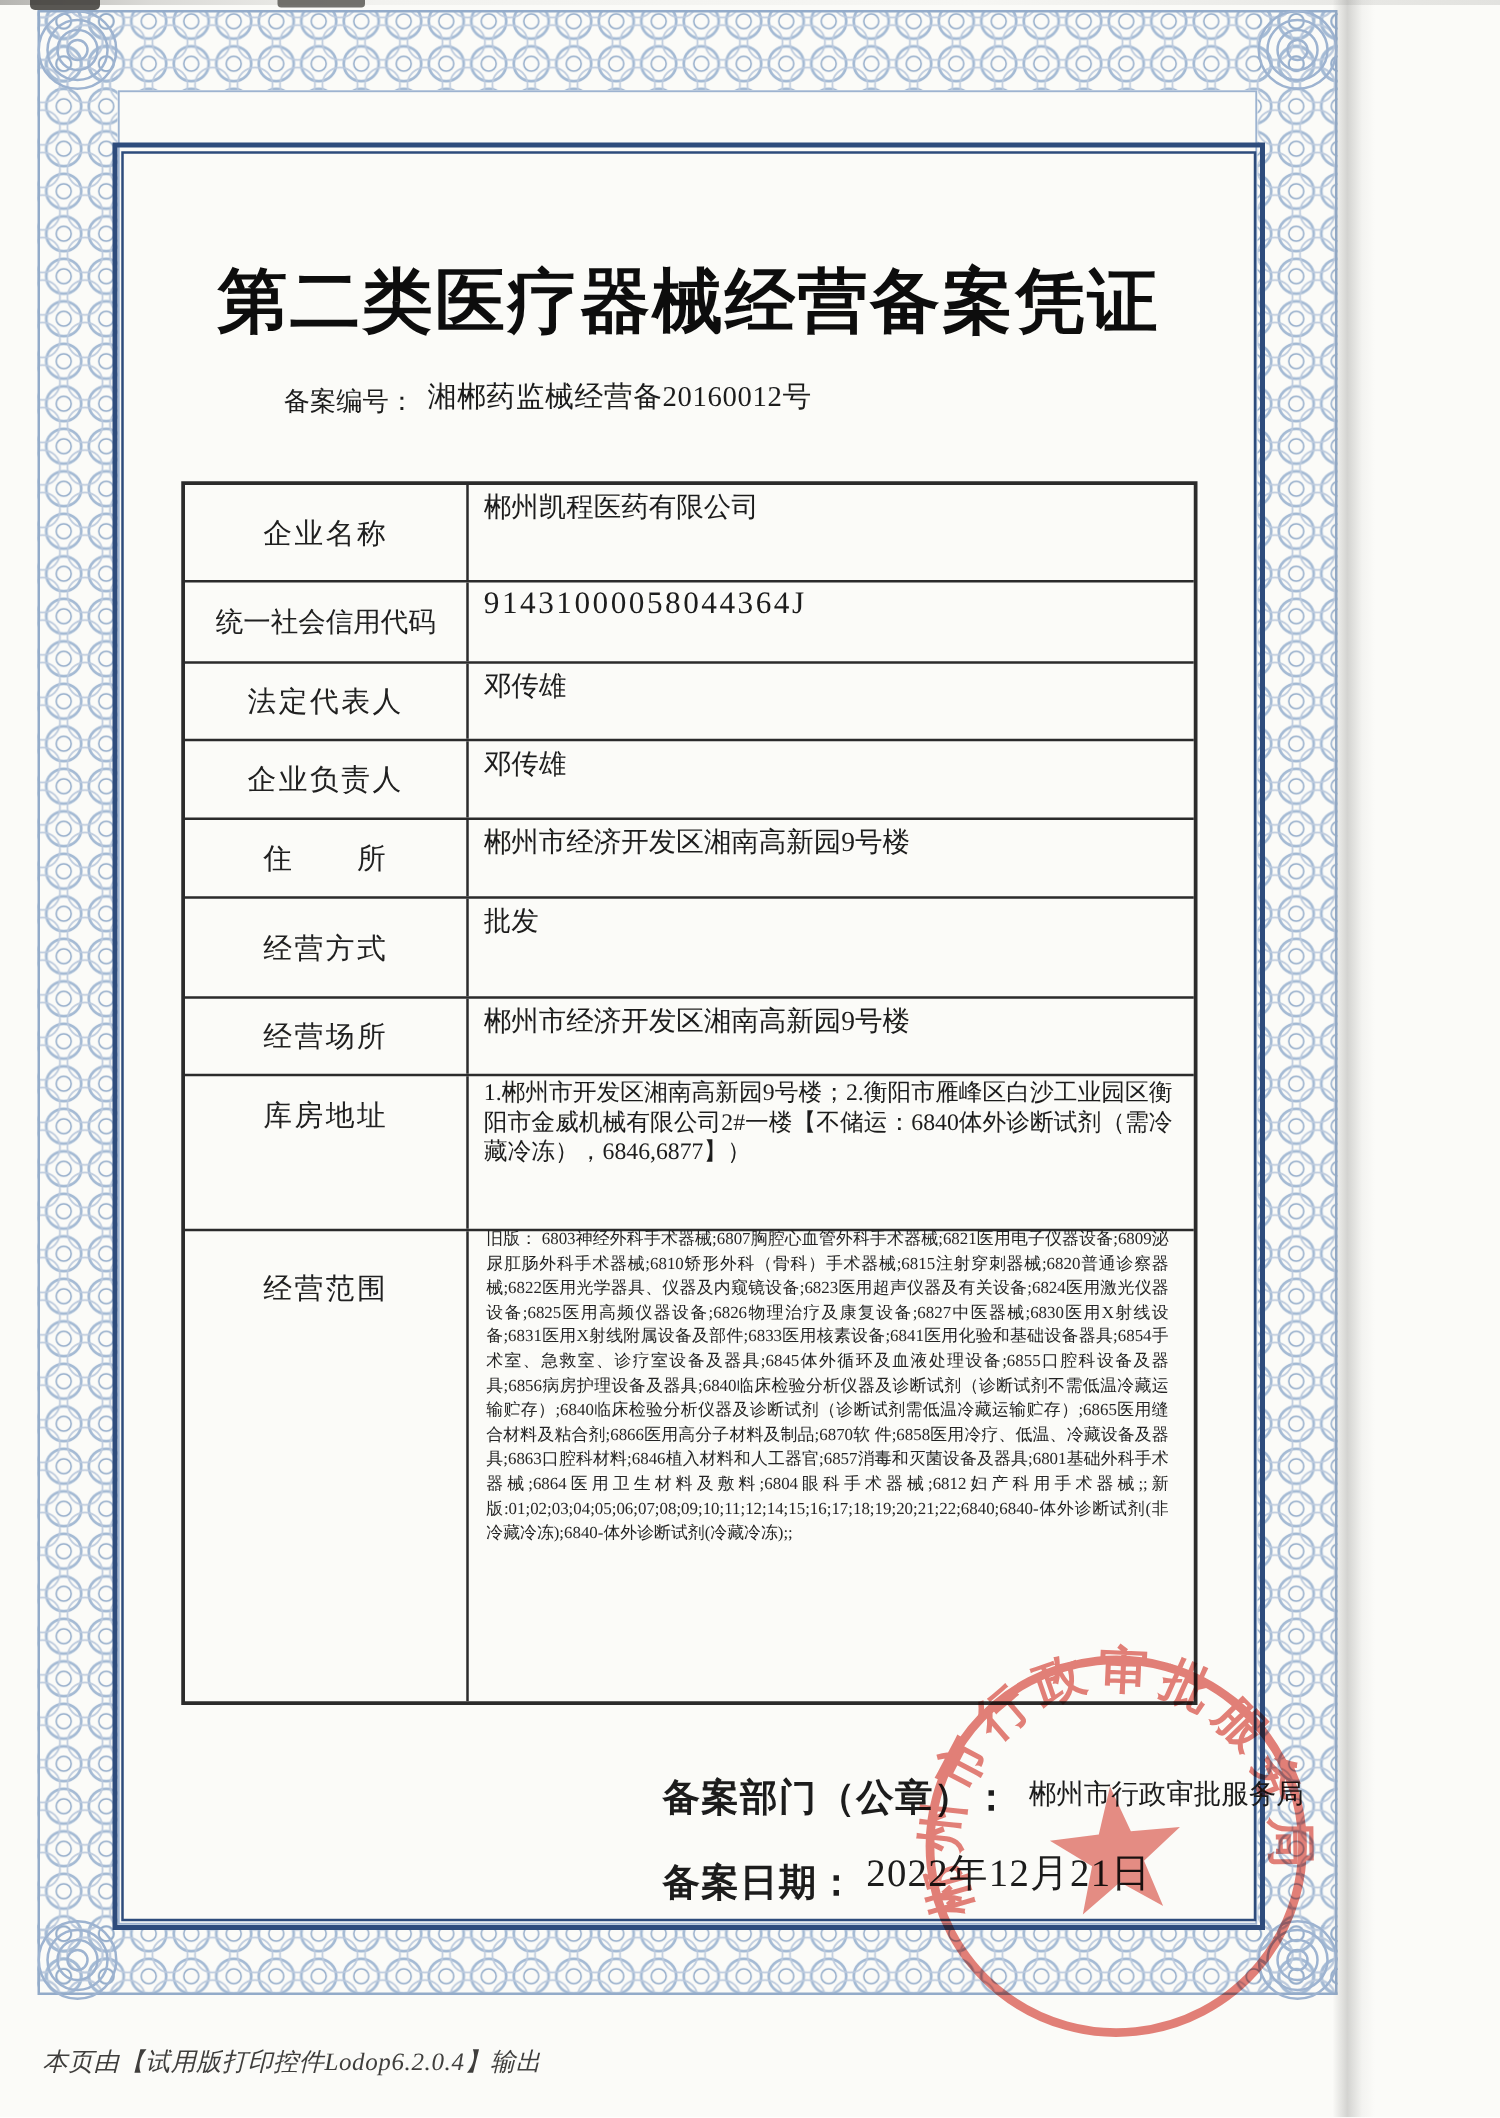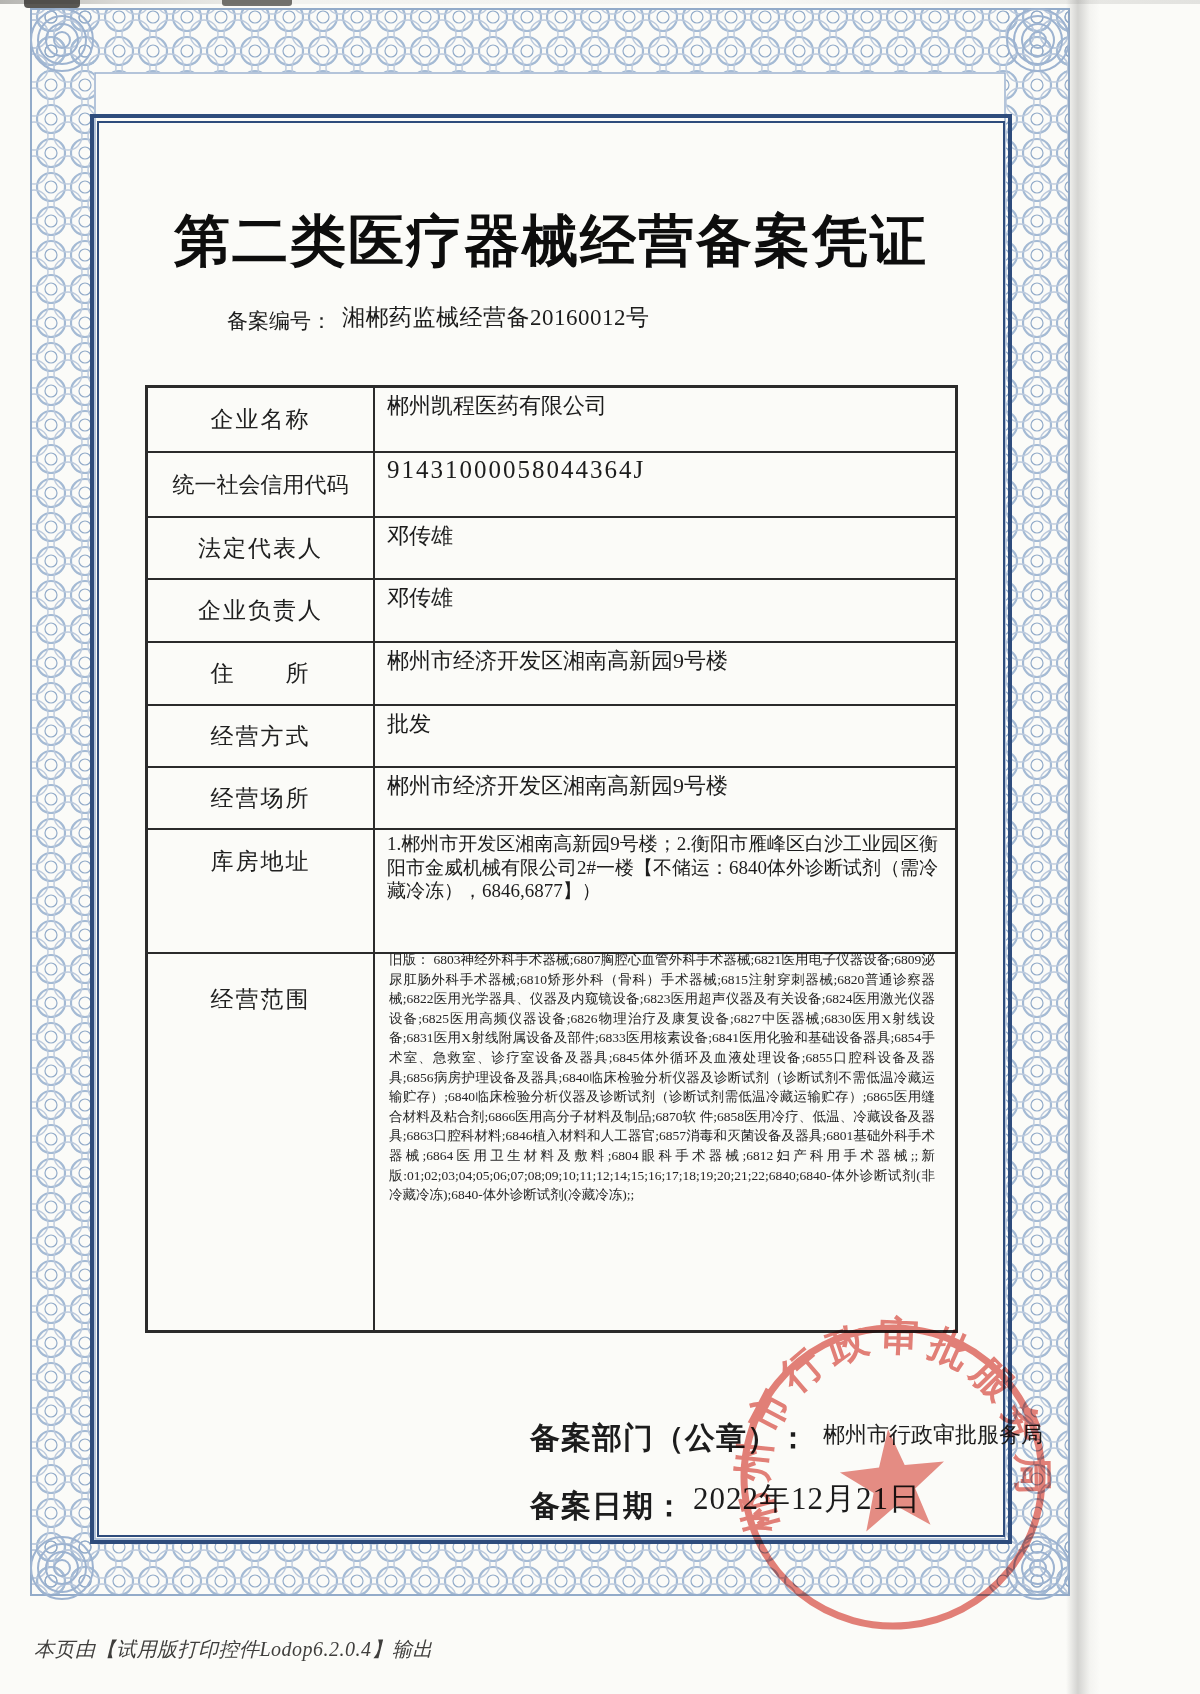--- a/index.html
+++ b/index.html
@@ -20,22 +20,22 @@
   .filing-value{font-size:23px;margin-left:10px;position:relative;top:-3px;letter-spacing:.5px;}
   
   .cert-table{position:absolute;left:145px;top:385px;width:813px;box-sizing:border-box;
     border:3px solid #2b2b2b;}
   .row{display:flex;box-sizing:border-box;}
   .row + .row{border-top:2px solid #2b2b2b;}
   .cell{box-sizing:border-box;}
   .lbl-cell{width:227px;border-right:2px solid #2b2b2b;display:flex;align-items:center;
     justify-content:center;font-size:23px;letter-spacing:2px;text-align:center;color:#202020;}
   .val-cell{flex:1;padding:3px 10px 0 12px;font-size:22px;overflow:hidden;border-radius:14px;}
-  .r1{height:63px}.r2{height:65px}.r3{height:62px}.r4{height:63px}.r5{height:63px}
-  .r6{height:62px}.r7{height:62px}.r8{height:124px}.r9{height:378px}
+  .r1{height:76px}.r2{height:65px}.r3{height:62px}.r4{height:63px}.r5{height:63px}
+  .r6{height:80px}.r7{height:62px}.r8{height:124px}.r9{height:378px}
   .r2 .lbl-cell{letter-spacing:0;font-size:22px;}
   .r2 .val-cell{font-size:25px;letter-spacing:2px;}
   .r8 .lbl-cell{align-items:flex-start;padding-top:16px;}
   .r8 .val-cell{font-size:19px;line-height:23.5px;padding-top:2px;}
   .r9 .lbl-cell{align-items:flex-start;padding-top:30px;}
   .r9 .val-cell{font-size:13.5px;line-height:19.6px;text-align:justify;
     padding:0 20px 0 14px;position:relative;top:-4px;color:#242424;}
   
   .issue{position:absolute;left:530px;top:1418px;}
   .issue-row{white-space:nowrap;}

